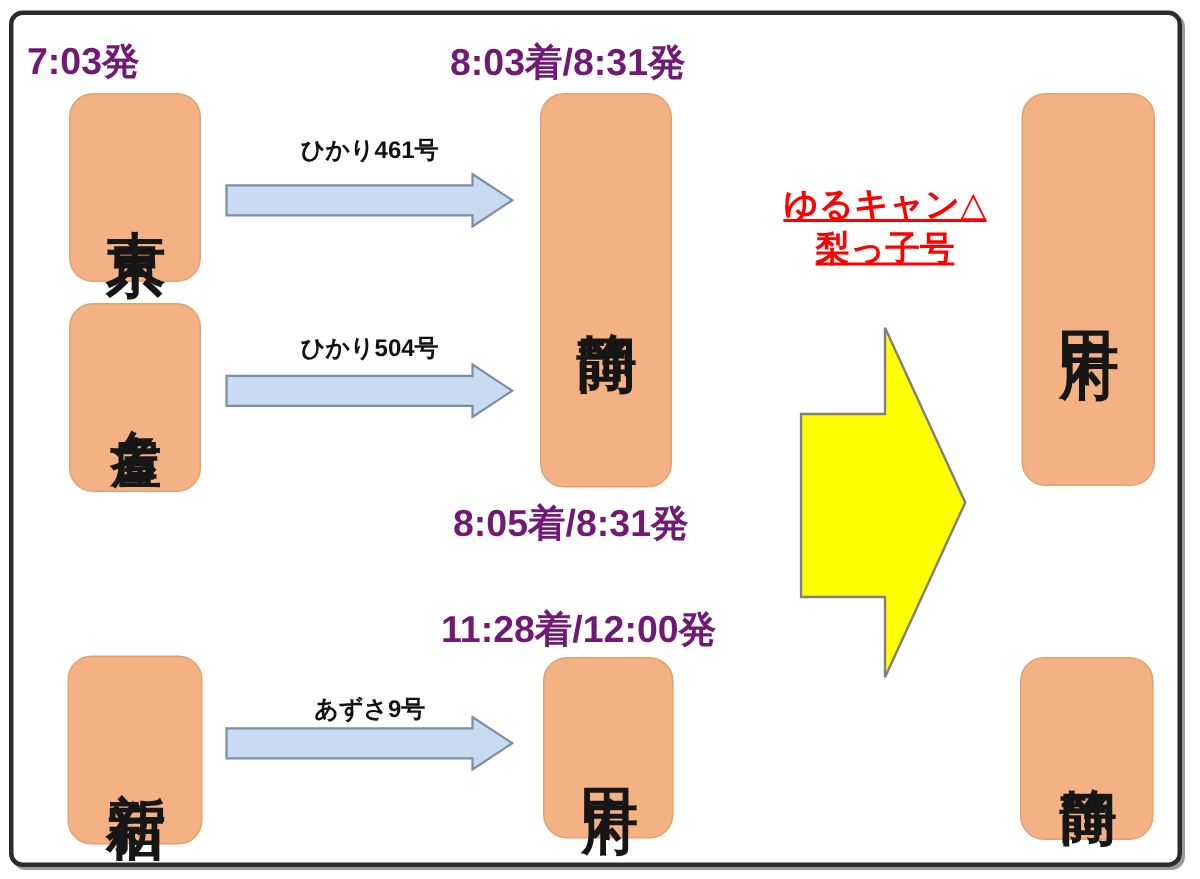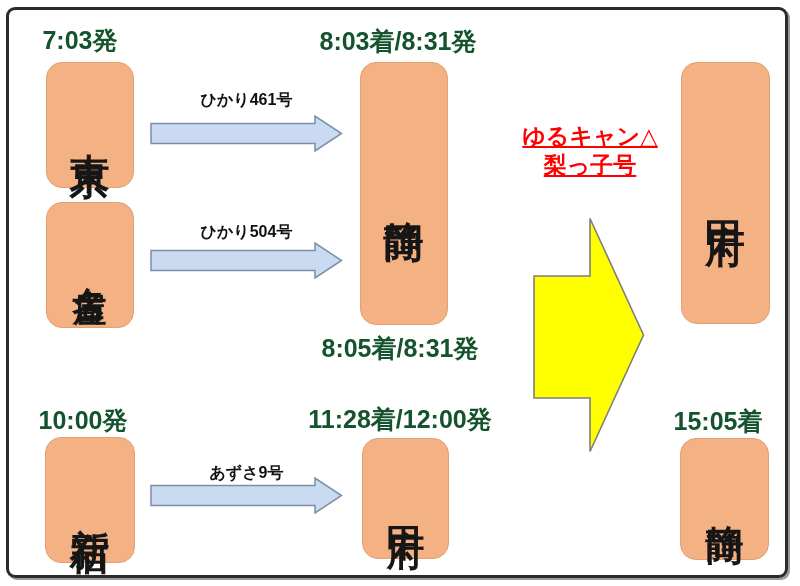--- a/index.html
+++ b/index.html
@@ -48,23 +48,23 @@
   #box-shizuoka-top { left: 360px; top: 62px;  width: 86px; height: 261px; font-size: 40px; }
   #box-kofu-right   { left: 681px; top: 62px;  width: 87px; height: 260px; font-size: 40px; }
   #box-shinjuku     { left: 45px;  top: 437px; width: 88px; height: 124px; font-size: 40px; }
   #box-kofu-mid     { left: 362px; top: 438px; width: 85px; height: 119px; font-size: 38px; }
   #box-shizuoka-bot { left: 680px; top: 438px; width: 87px; height: 120px; font-size: 38px; }
 
   .time {
     position: absolute;
     font-weight: bold;
     font-size: 25px;
-    text-align: center;
+    text-align: left;
     white-space: nowrap;
-    color: #14532d;
+    color: #701a75;
   }
   #t-tokyo        { left: 18px;  top: 24px;  width: 124px; }
   #t-shiz-top     { left: 300px; top: 25px;  width: 196px; }
   #t-kofu-right   { left: 660px; top: 25px;  width: 128px; }
   #t-nagoya       { left: 22px;  top: 329px; width: 120px; }
   #t-shiz-arr2    { left: 302px; top: 332px; width: 196px; }
   #t-shinjuku     { left: 20px;  top: 404px; width: 126px; }
   #t-kofu-mid     { left: 294px; top: 403px; width: 212px; }
   #t-shiz-bot     { left: 654px; top: 405px; width: 128px; }
 
@@ -113,23 +113,21 @@
 </style>
 </head>
 <body>
 
 <div class="canvas">
   <div class="frame"></div>
 
   <div class="time" id="t-tokyo">7:03発</div>
   <div class="time" id="t-shiz-top">8:03着/8:31発</div>
   <div class="time" id="t-shiz-arr2">8:05着/8:31発</div>
-  <div class="time" id="t-shinjuku">10:00発</div>
   <div class="time" id="t-kofu-mid">11:28着/12:00発</div>
-  <div class="time" id="t-shiz-bot">15:05着</div>
 
   <div class="station" id="box-tokyo">
     <span class="vname">東京</span>
   </div>
   <div class="station" id="box-nagoya">
     <span class="vname">名古屋</span>
   </div>
   <div class="station" id="box-shizuoka-top">
     <span class="vname">静岡</span>
   </div>

